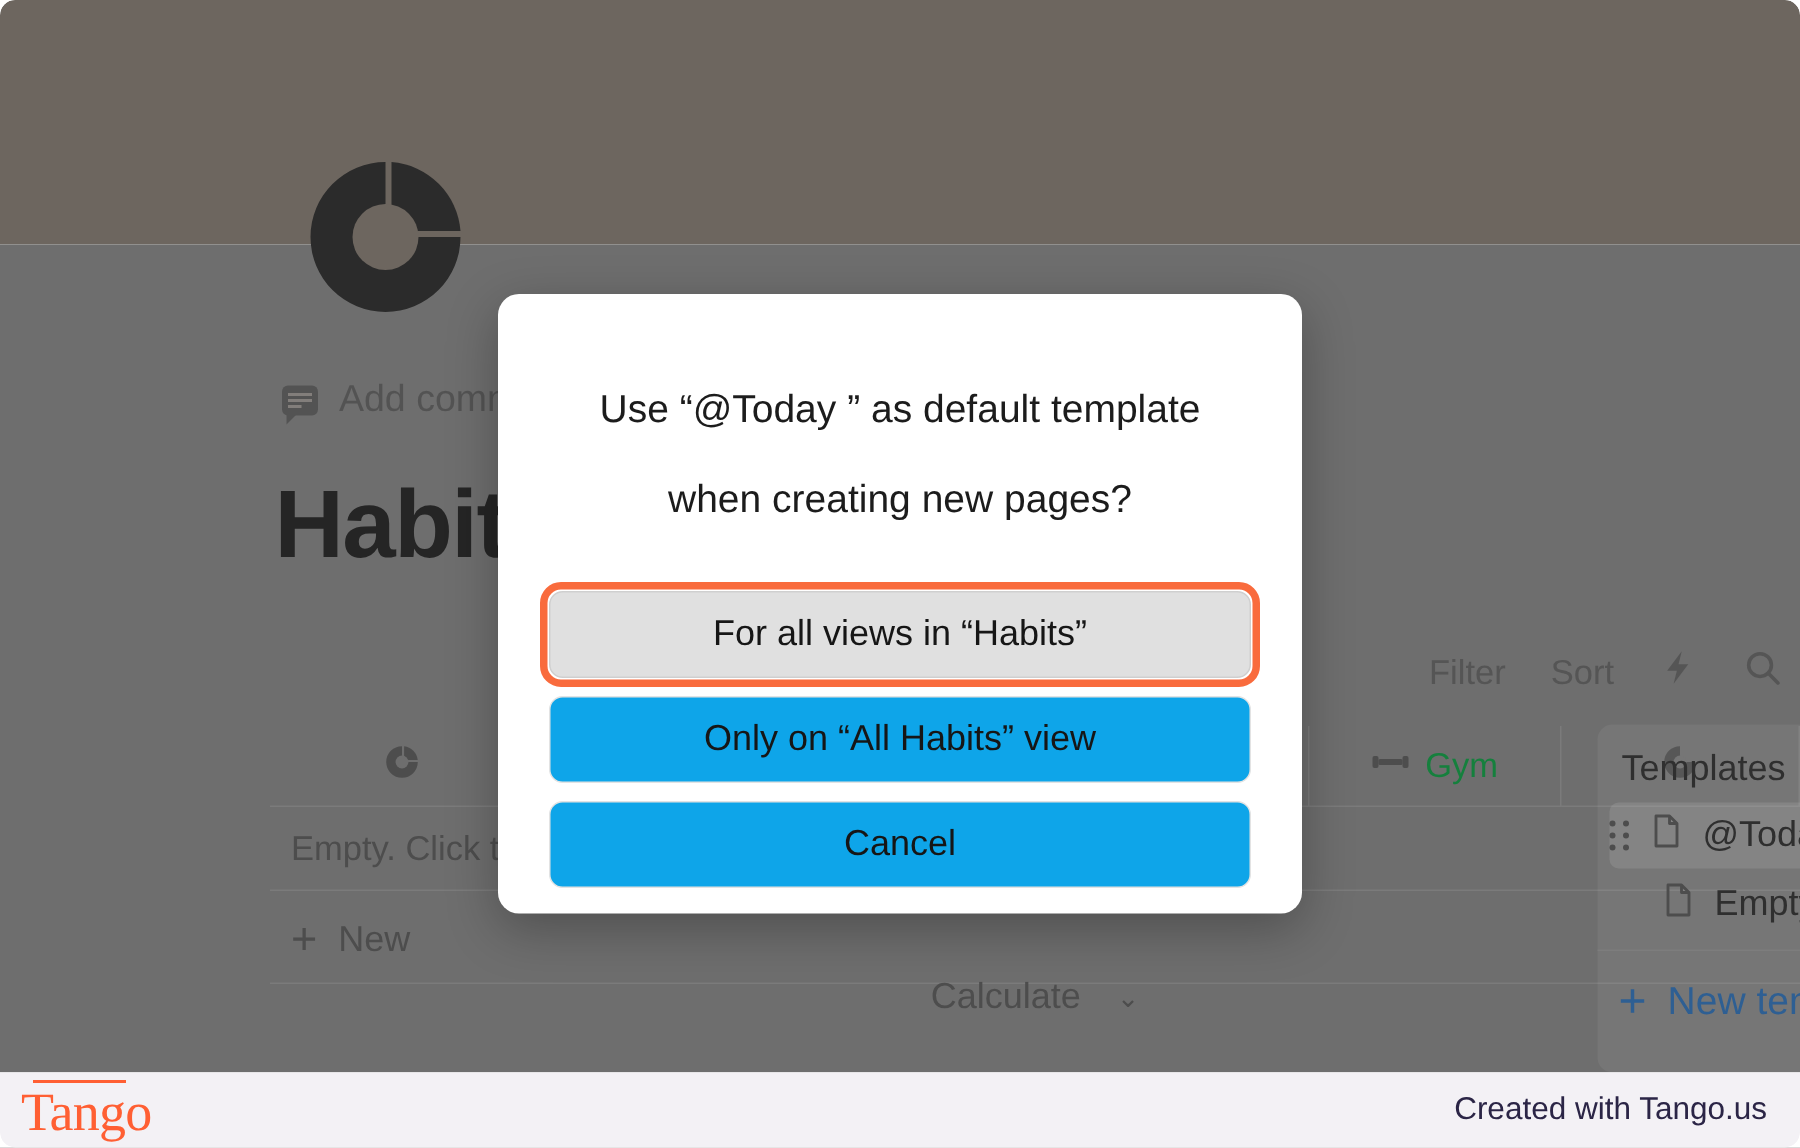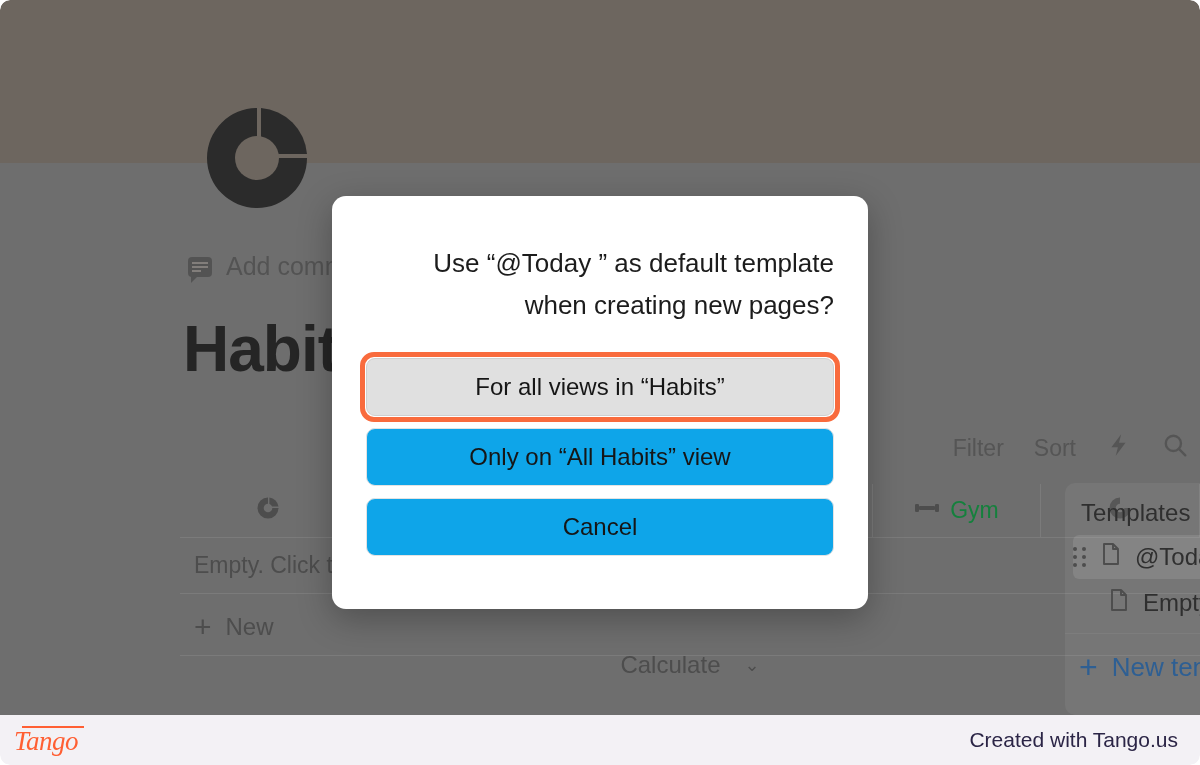--- a/index.html
+++ b/index.html
@@ -215,25 +215,24 @@
     left: 332px; top: 196px;
     width: 536px; height: 413px;
     background: #ffffff;
     border-radius: 14px;
     box-shadow: 0 10px 34px rgba(0,0,0,0.28);
     padding: 46px 34px 0 34px;
     text-align: center;
   }
   .modal-title {
     font-size: 26px;
-    line-height: 42px;
+    line-height: 60px;
     color: #1c1c1c;
     font-weight: 400;
     white-space: pre-line;
-    text-align: right;
   }
   .modal-actions {
     margin-top: 32px;
     display: flex; flex-direction: column; gap: 12px;
   }
   .m-btn {
     height: 58px;
     border-radius: 9px;
     border: 1px solid #e3e3e3;
     background: #0ea5e9;
@@ -262,22 +261,21 @@
     position: absolute;
     left: 0; bottom: 0;
     width: 1200px; height: 50px;
     background: #f3f1f5;
     border-radius: 0 0 10px 10px;
     display: flex; align-items: center; justify-content: space-between;
     padding: 0 22px 0 14px;
   }
   .tango-logo {
     font-family: "Liberation Serif", serif;
-    font-style: italic;
-    font-size: 27px;
+    font-size: 36px;
     color: #ff5f33;
     letter-spacing: -0.5px;
     position: relative;
     padding-top: 2px;
   }
   .tango-logo:before {
     content: "";
     position: absolute;
     left: 8px; top: 2px; width: 62px; height: 2px; background: #ff5f33;
   }

